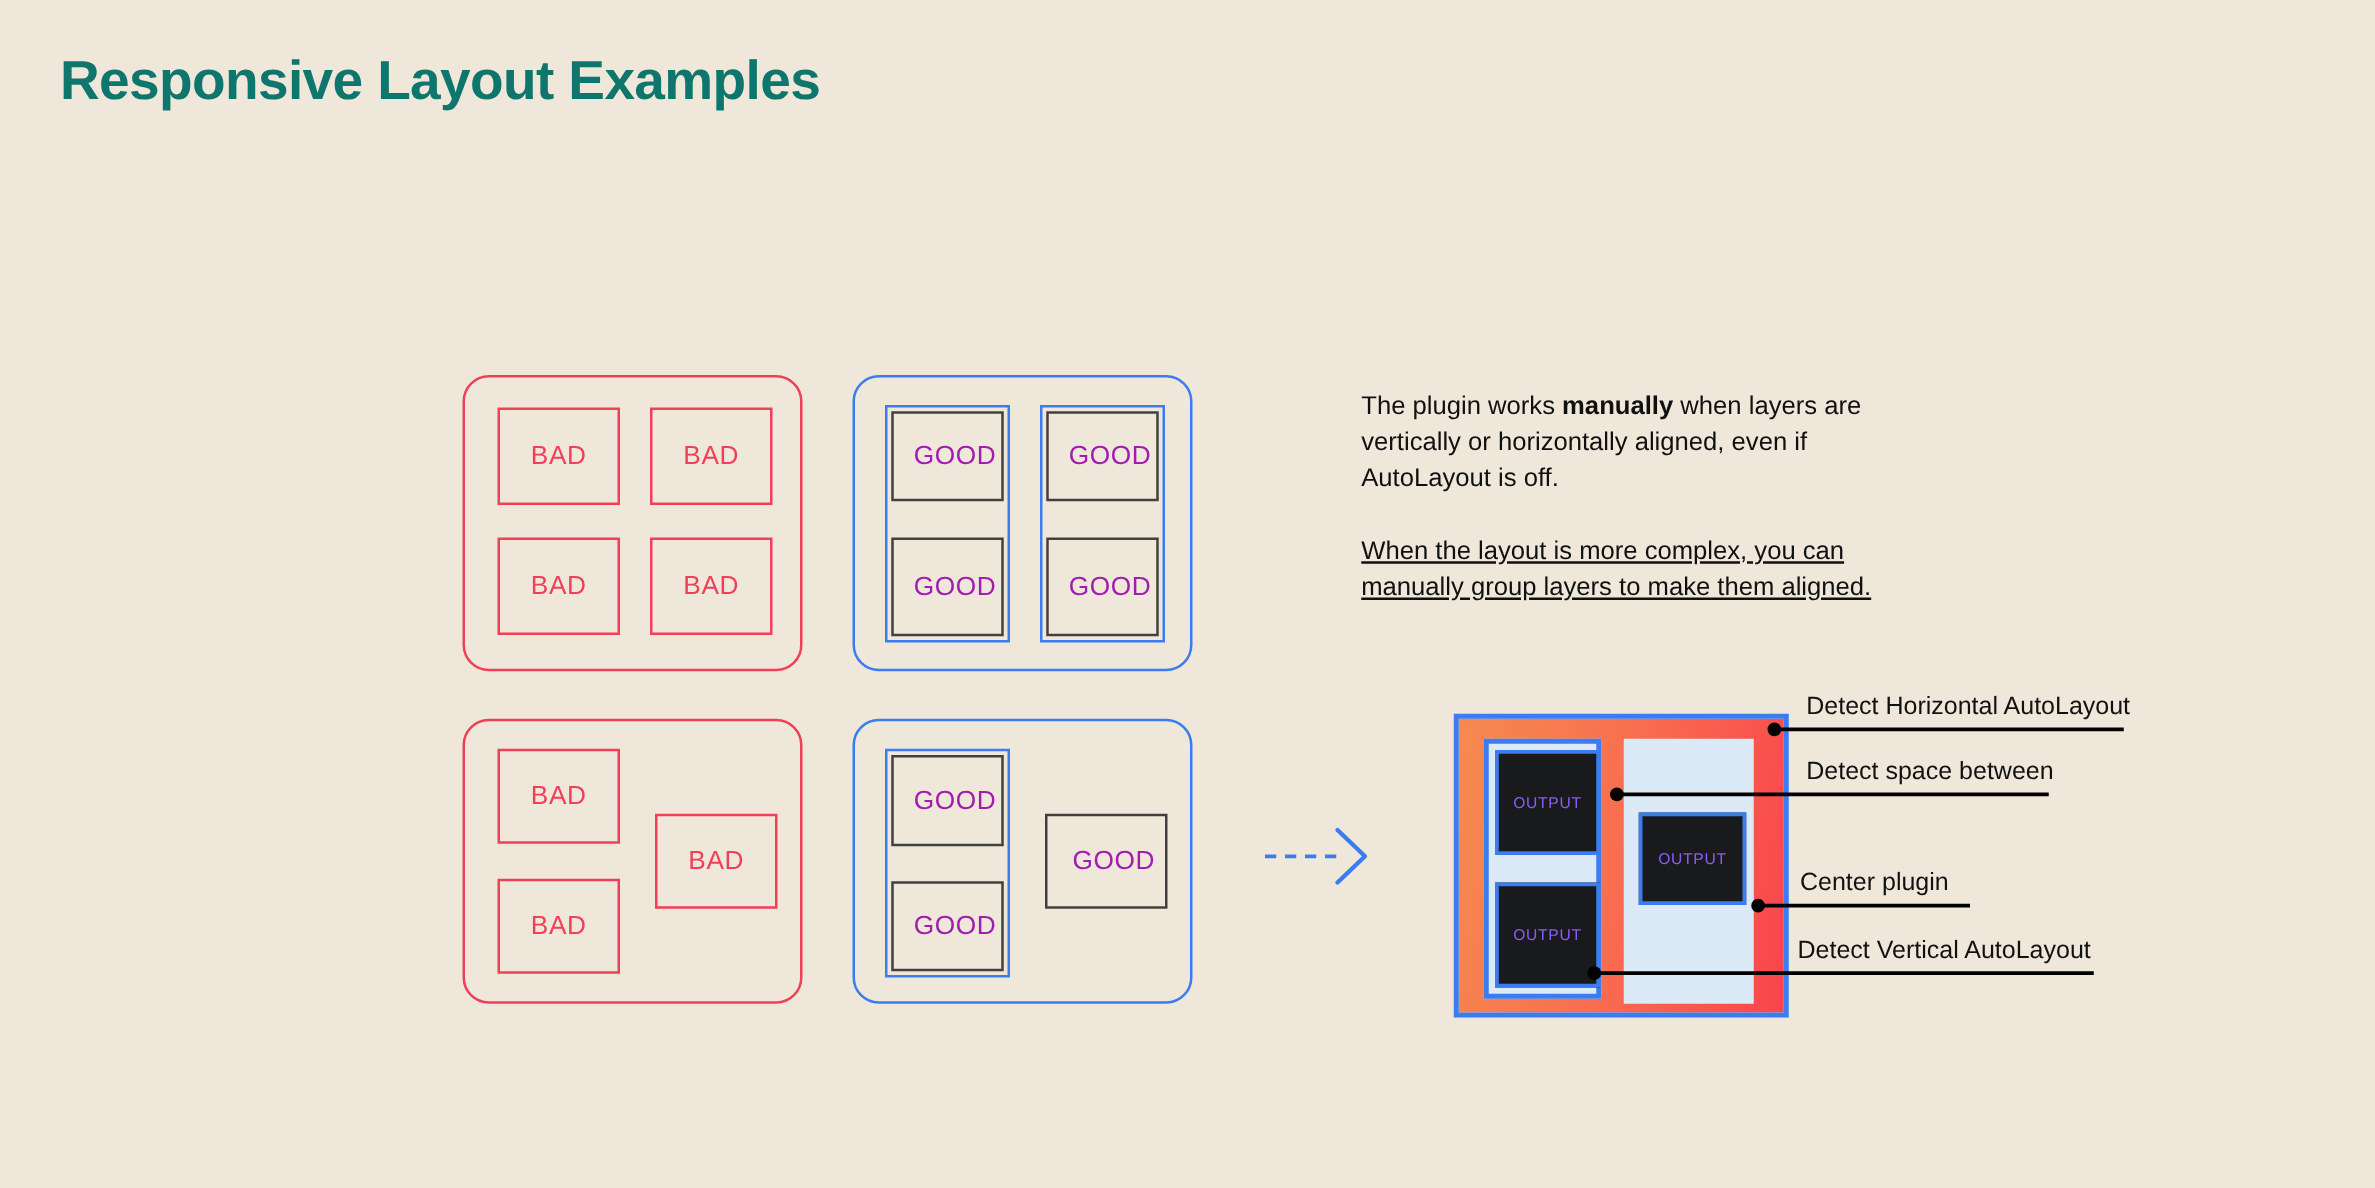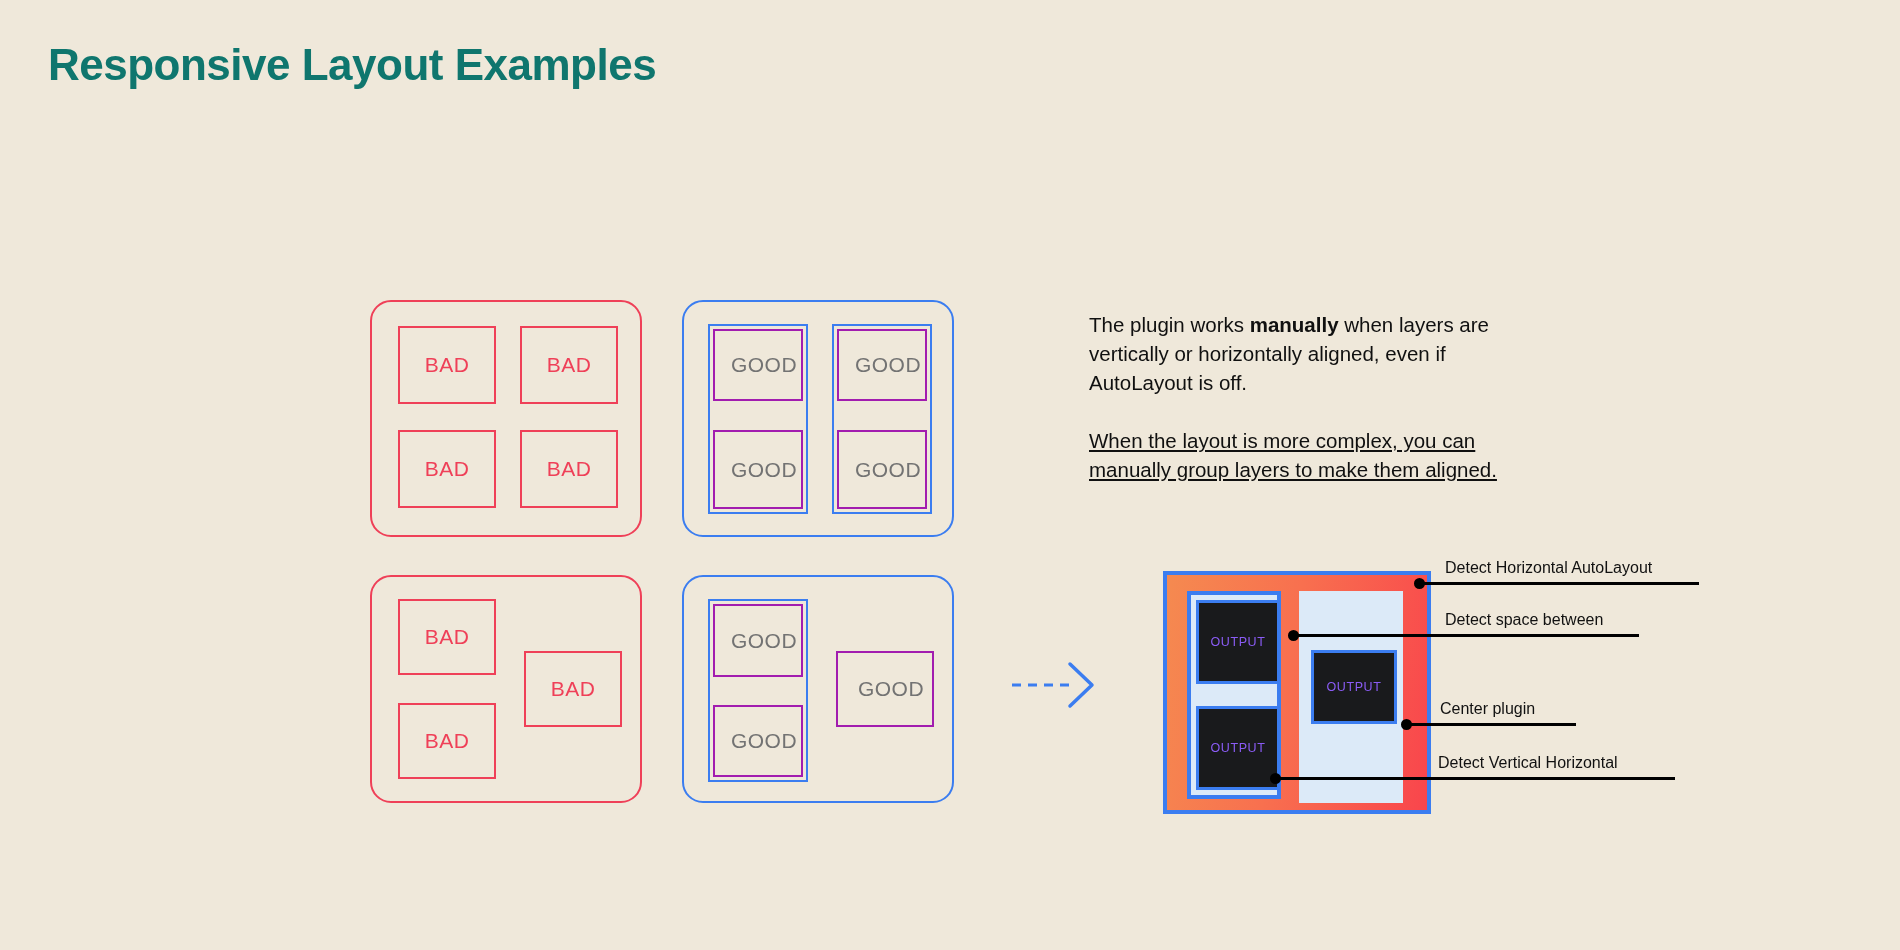--- a/index.html
+++ b/index.html
@@ -40,21 +40,21 @@
   .cell {
     position: absolute;
     box-sizing: border-box;
     display: flex;
     align-items: center;
     justify-content: center;
     font-size: 21px;
     letter-spacing: 0.5px;
   }
   .cell.bad  { border: 2px solid #ef4058; color: #ef4058; }
-  .cell.good { border: 2px solid #a21caf; color: #737373; padding-left: 12px; }
+  .cell.good { border: 2px solid #404040; color: #a21caf; padding-left: 12px; }
 
   .group-frame {
     position: absolute;
     box-sizing: border-box;
     border: 2px solid #3b7df0;
   }
 
   
   #flow-arrow {
     position: absolute;
@@ -147,21 +147,21 @@
     left: -5px;
     top: -4px;
     width: 11px;
     height: 11px;
     border-radius: 50%;
     background: #000;
   }
   .callout .clabel {
     position: absolute;
     bottom: 5px;
-    font-size: 16px;
+    font-size: 20px;
     color: #111;
     white-space: nowrap;
   }
 </style>
 </head>
 <body>
 
 <div id="page-title">Responsive Layout Examples</div>
 
 <div class="panel bad" style="left:370px; top:300px; width:272px; height:237px;">
@@ -269,14 +269,14 @@
 
 <div class="callout" style="left:1406px; top:723px; width:170px;">
   <div class="dot"></div>
   <div class="lead" style="width:170px;"></div>
   <div class="clabel" style="left:34px;">Center plugin</div>
 </div>
 
 <div class="callout" style="left:1275px; top:777px; width:400px;">
   <div class="dot"></div>
   <div class="lead" style="width:400px;"></div>
-  <div class="clabel" style="left:163px;">Detect Vertical Horizontal</div>
+  <div class="clabel" style="left:163px;">Detect Vertical AutoLayout</div>
 </div>
 
 </body></html>

